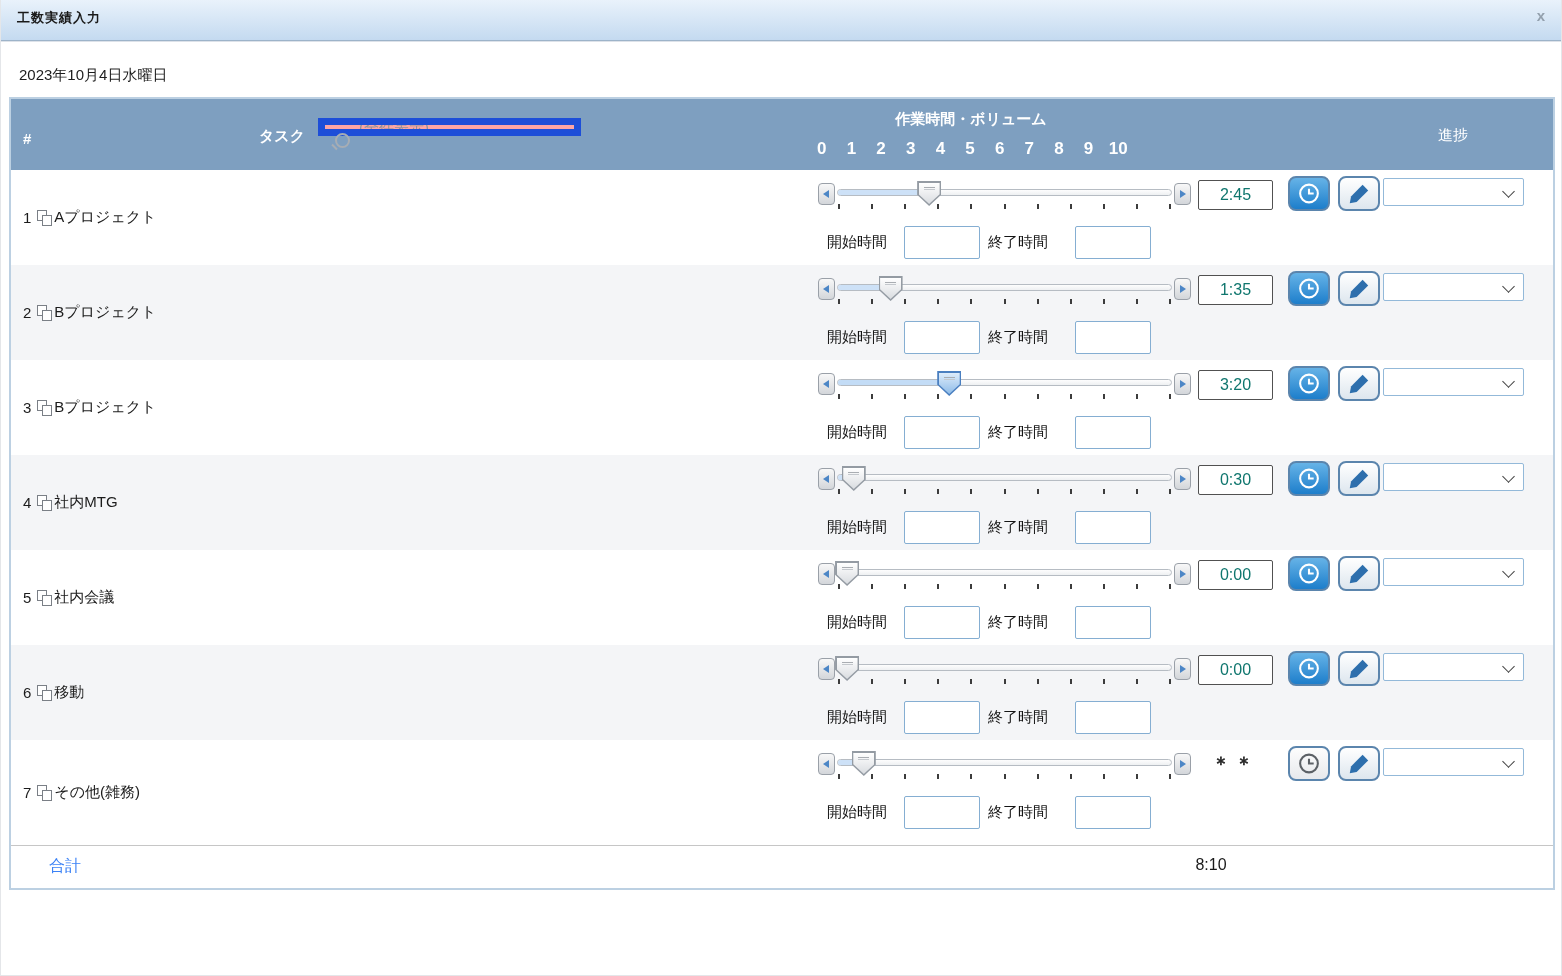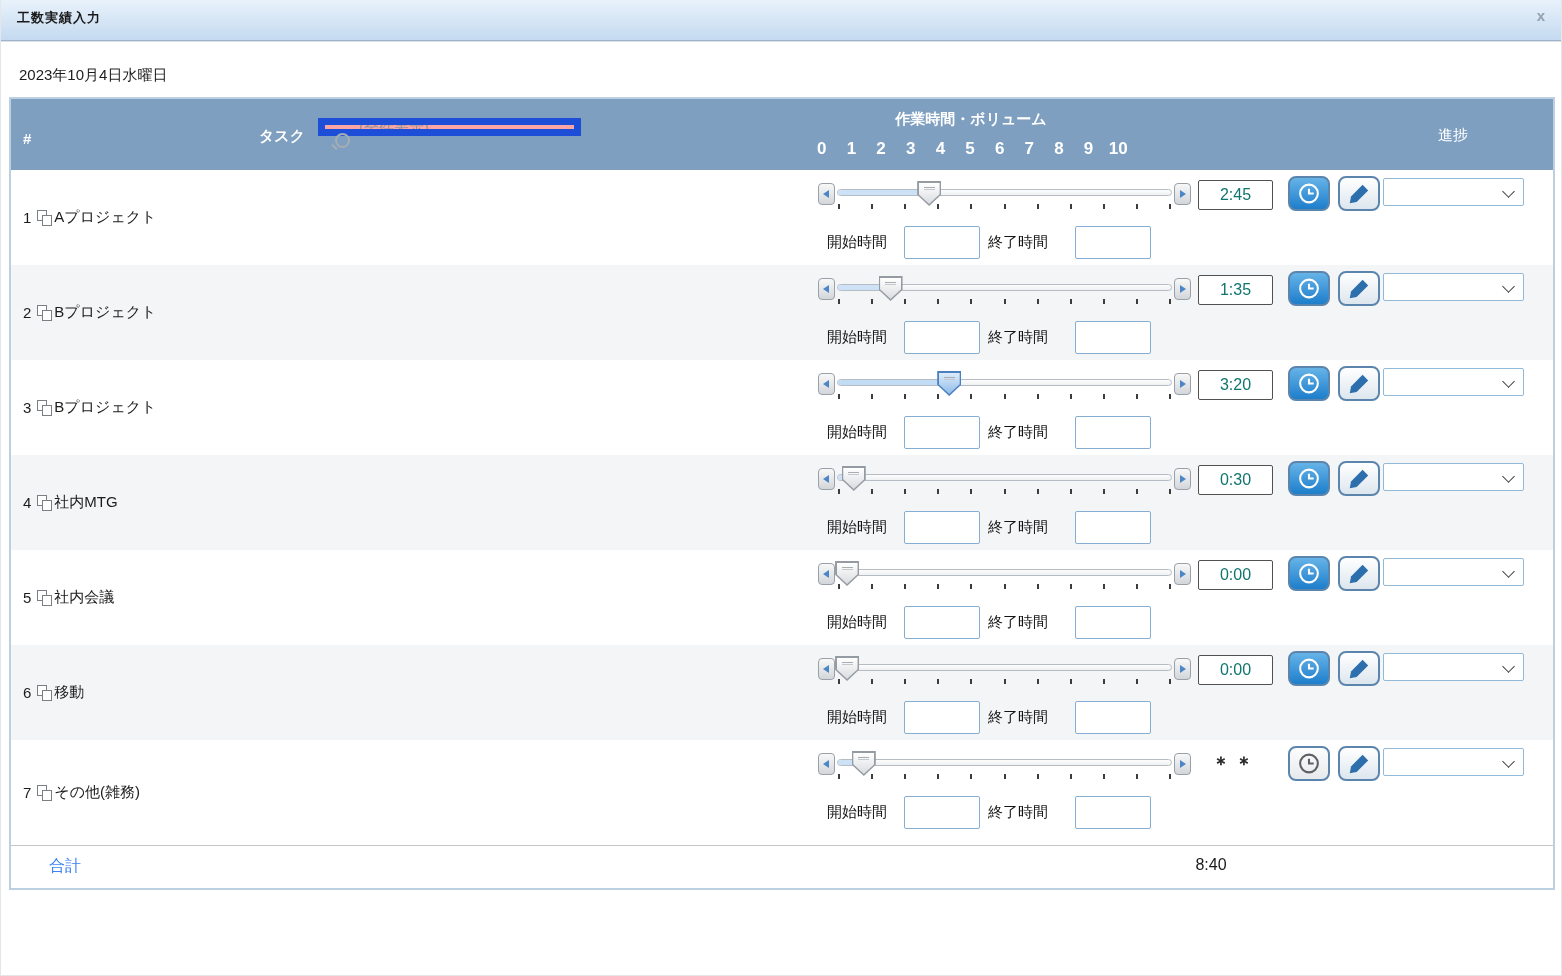--- a/index.html
+++ b/index.html
@@ -535,17 +535,17 @@
 
     <span class="lab start-lab">開始時間</span>
     <input class="t-in start-in" value="" style="">
     <span class="lab end-lab">終了時間</span>
     <input class="t-in end-in" value="" style="">
   </div>
 </div>
 
     <div class="total-row">
       <span class="total-lab">合計</span>
-      <span class="total-val">8:40</span>
+      <span class="total-val">8:10</span>
     </div>
   </div>
 
 </div>
 
 </body></html>

